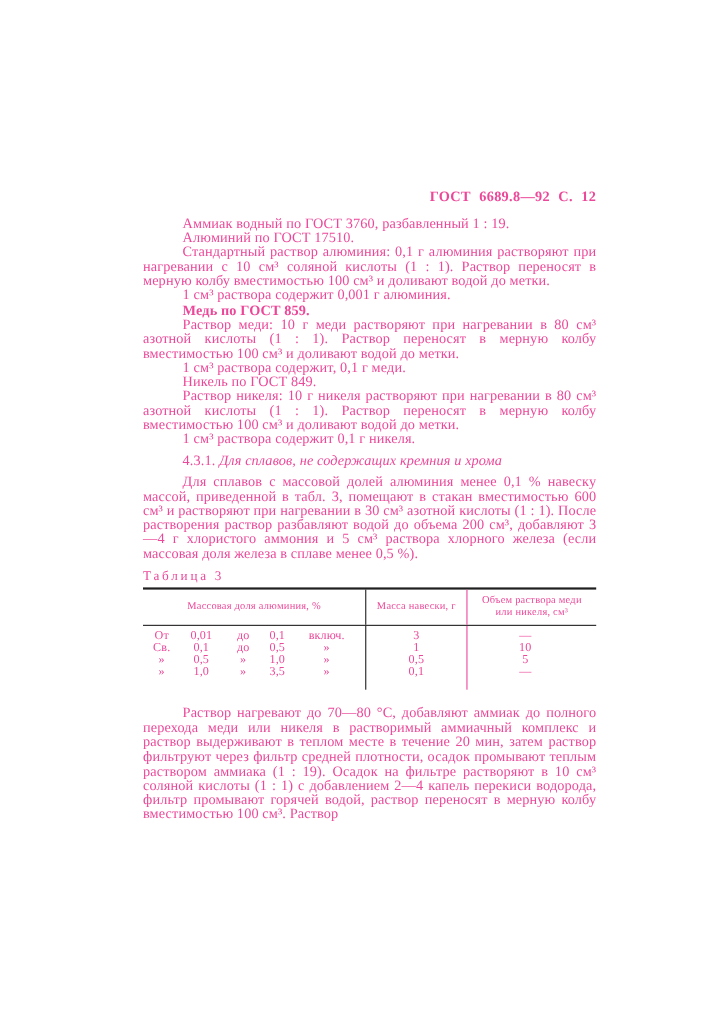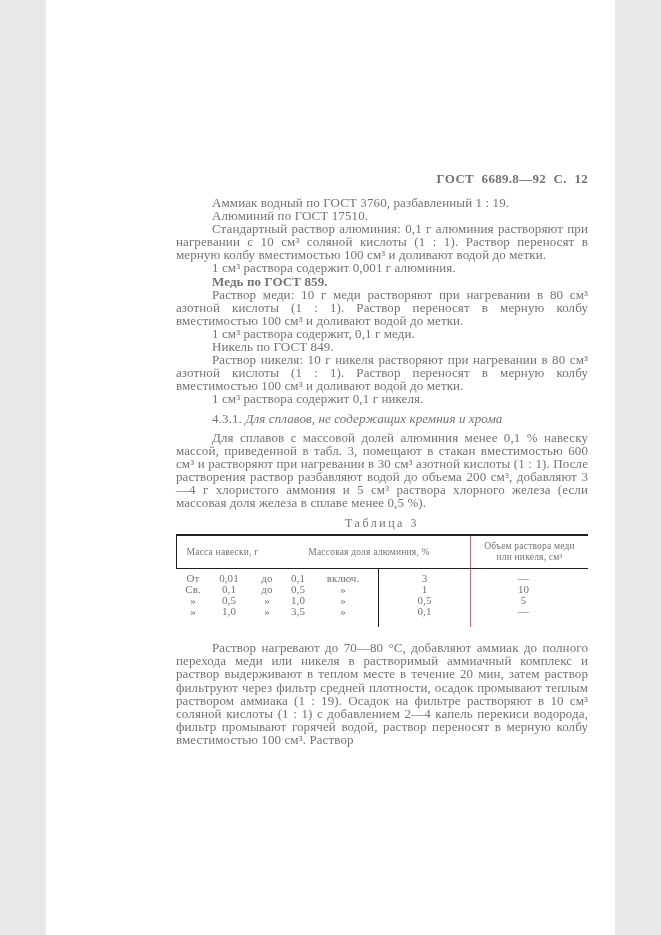--- a/index.html
+++ b/index.html
@@ -1,22 +1,22 @@
 <!DOCTYPE html>
 <html><head>
 <meta charset="utf-8">
 <style>
   html, body { margin: 0; padding: 0; background: #e8e8e8; }
   .page {
     position: relative;
-    width: 569px;
+    width: 661px;
     height: 935px;
     background: #ffffff;
     font-family: "Liberation Serif", "DejaVu Serif", serif;
-    color: #737373;
+    color: #ec4899;
     overflow: hidden;
     margin: 0 auto;
   }
   .running-head {
     position: absolute;
     top: 171px;
     left: 130px;
     width: 412px;
     text-align: right;
     font-weight: bold;
@@ -35,21 +35,21 @@
   }
   .content p { margin: 0; }
   .line { text-indent: 36px; }
   .para { text-indent: 36px; text-align: justify; }
   .bold { font-weight: bold; }
   .heading-43 { text-indent: 36px; margin: 4px 0 3px 0 !important; }
   .spaced { letter-spacing: 3px; word-spacing: 6px; }
   .heading-431 { text-indent: 36px; margin: 6px 0 6px 0 !important; }
   .heading-431 .it { font-style: italic; text-align: right; }
   .table-label {
-    text-align: center;
+    text-align: left;
     letter-spacing: 2.5px;
     font-size: 12px;
     margin: 8px 0 4px 0 !important;
   }
   .tbl {
     border-top: 2px solid #1f1f1f;
     margin-bottom: 14px;
   }
   .tbl-head {
     display: flex;
@@ -109,22 +109,22 @@
       <span>4.3.1.</span>
       <span class="it">Для сплавов, не содержащих кремния и хрома</span>
     </p>
 
     <p class="para">Для сплавов с массовой долей алюминия менее 0,1 % навеску массой, приведенной в табл. 3, помещают в стакан вместимостью 600 см³ и растворяют при нагревании в 30 см³ азотной кислоты (1 : 1). После растворения раствор разбавляют водой до объема 200 см³, добавляют 3—4 г хлористого аммония и 5 см³ раствора хлорного железа (если массовая доля железа в сплаве менее 0,5 %).</p>
 
     <p class="table-label">Таблица 3</p>
 
     <div class="tbl">
       <div class="tbl-head">
+        <div class="cell col1">Массовая доля алюминия, %</div>
         <div class="cell col2">Масса навески, г</div>
-        <div class="cell col1">Массовая доля алюминия, %</div>
         <div class="cell col3">Объем раствора меди или никеля, см³</div>
       </div>
       <div class="tbl-body">
         <div class="col1">
           <div class="range-row">
             <span>От</span>
               <span>0,01</span>
               <span>до</span>
               <span>0,1</span>
               <span>включ.</span>

